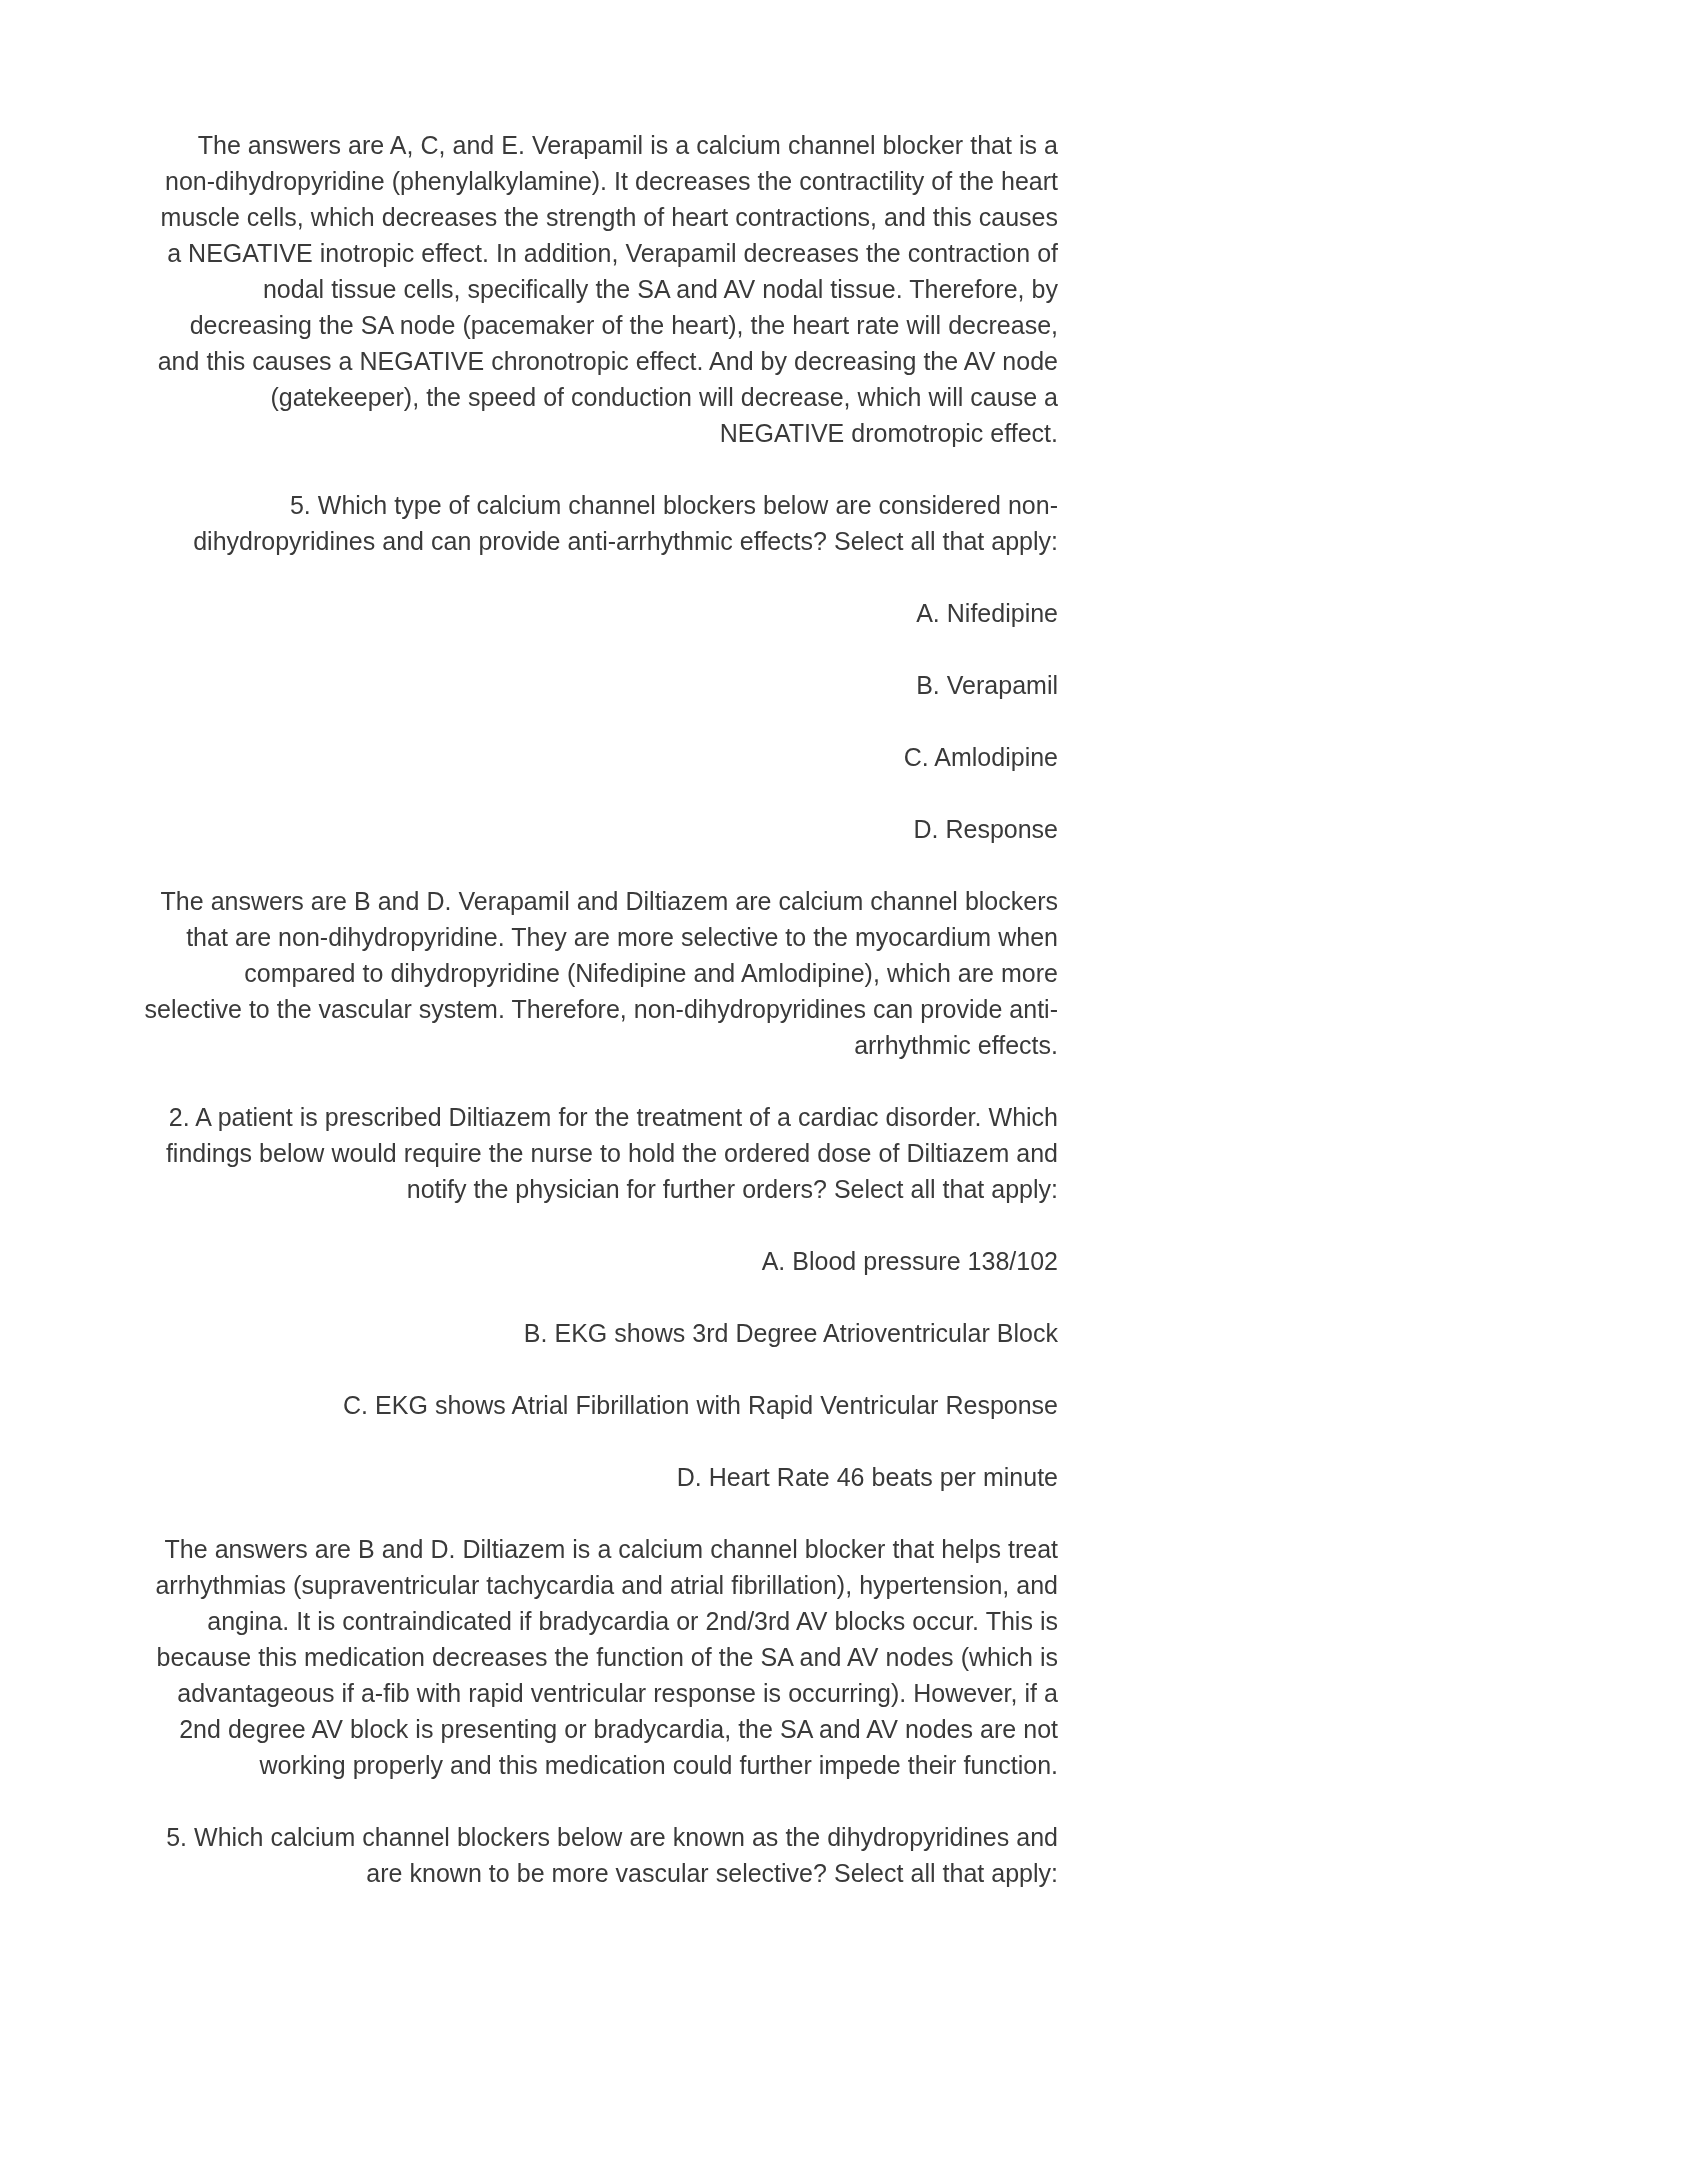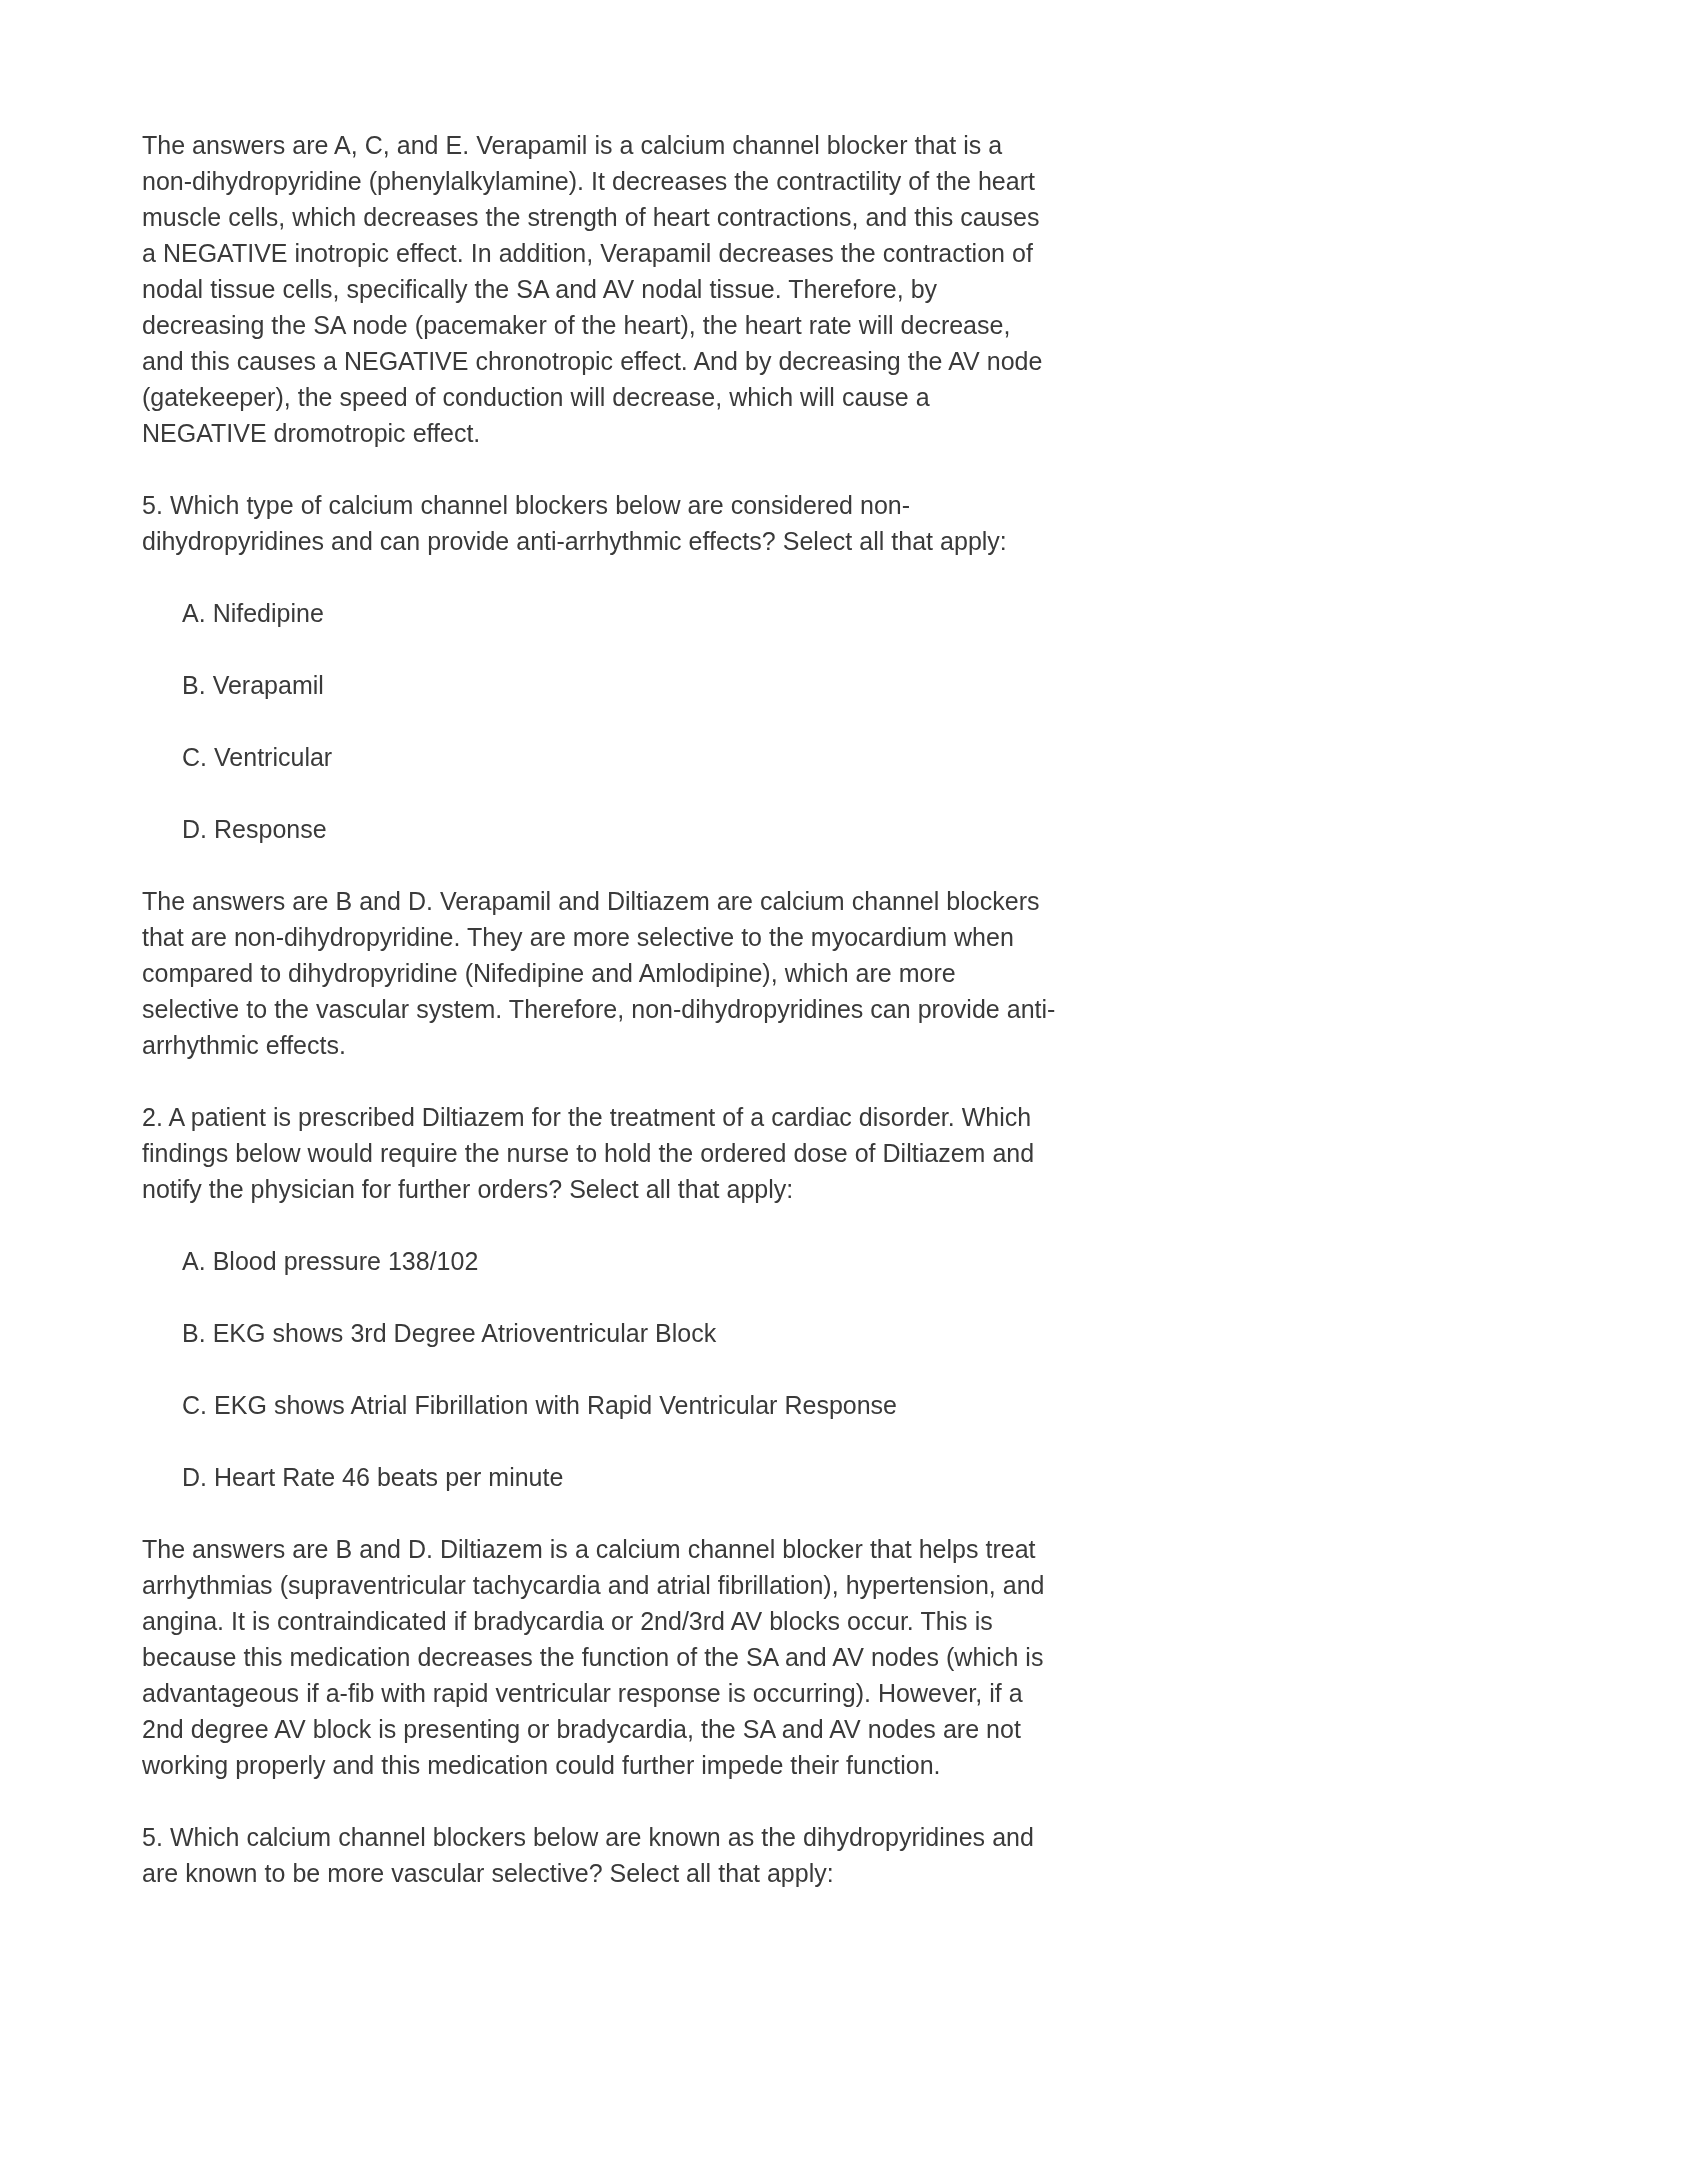--- a/index.html
+++ b/index.html
@@ -24,21 +24,21 @@
     position: absolute;
     left: 142px;
     top: 127px;
     width: 916px;
   }
   .para {
     font-size: 25px;
     line-height: 36px;
     color: #3a3a3a;
     margin: 0 0 36px 0;
-    text-align: left;
+    text-align: right;
     letter-spacing: 0px;
     word-spacing: 0.1px;
   }
   .para.option {
     margin-bottom: 36px;
     margin-left: 40px;
   }
   .para:last-child {
     margin-bottom: 8px;
   }
@@ -50,21 +50,21 @@
   <div class="content">
 
     <p class="para">The answers are A, C, and E. Verapamil is a calcium channel blocker that is a non-dihydropyridine (phenylalkylamine). It decreases the contractility of the heart muscle cells, which decreases the strength of heart contractions, and this causes a NEGATIVE inotropic effect. In addition, Verapamil decreases the contraction of nodal tissue cells, specifically the SA and AV nodal tissue. Therefore, by decreasing the SA node (pacemaker of the heart), the heart rate will decrease, and this causes a NEGATIVE chronotropic effect. And by decreasing the AV node (gatekeeper), the speed of conduction will decrease, which will cause a NEGATIVE dromotropic effect.</p>
 
     <p class="para">5. Which type of calcium channel blockers below are considered non-dihydropyridines and can provide anti-arrhythmic effects? Select all that apply:</p>
 
     <p class="para option">A. Nifedipine</p>
 
     <p class="para option">B. Verapamil</p>
 
-    <p class="para option">C. Ventricular</p>
+    <p class="para option">C. Amlodipine</p>
 
     <p class="para option">D. Response</p>
 
     <p class="para">The answers are B and D. Verapamil and Diltiazem are calcium channel blockers that are non-dihydropyridine. They are more selective to the myocardium when compared to dihydropyridine (Nifedipine and Amlodipine), which are more selective to the vascular system. Therefore, non-dihydropyridines can provide anti-arrhythmic effects.</p>
 
     <p class="para">2. A patient is prescribed Diltiazem for the treatment of a cardiac disorder. Which findings below would require the nurse to hold the ordered dose of Diltiazem and notify the physician for further orders? Select all that apply:</p>
 
     <p class="para option">A. Blood pressure 138/102</p>
 
     <p class="para option">B. EKG shows 3rd Degree Atrioventricular Block</p>

